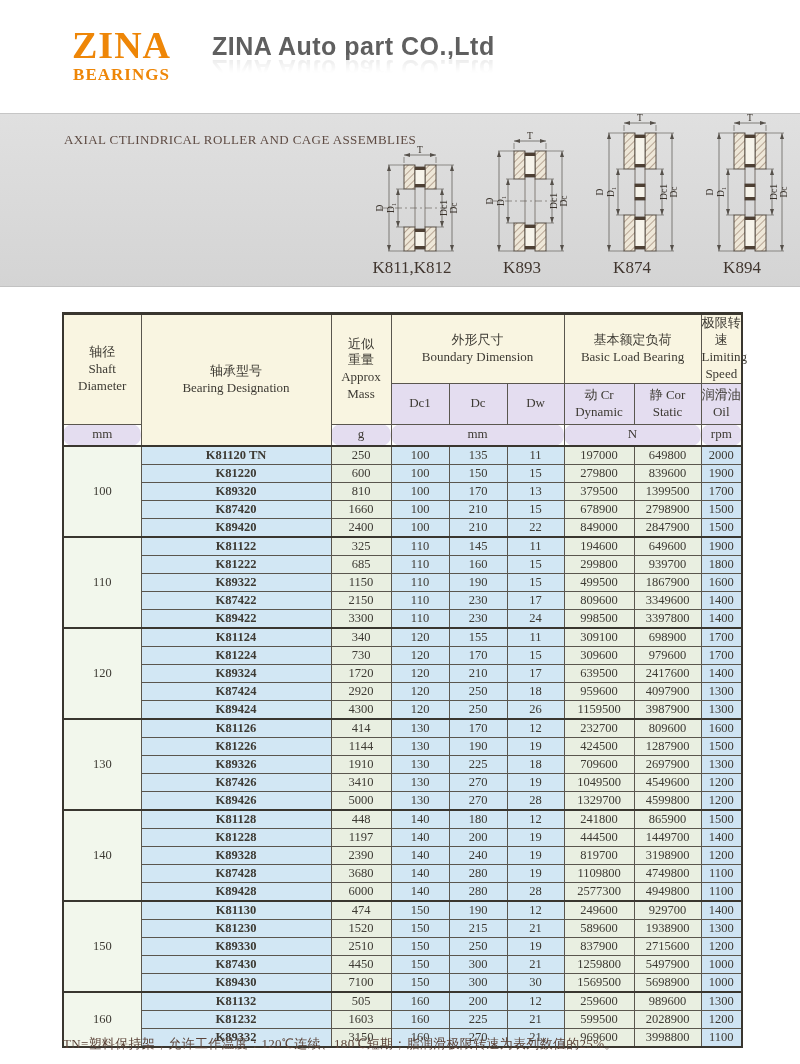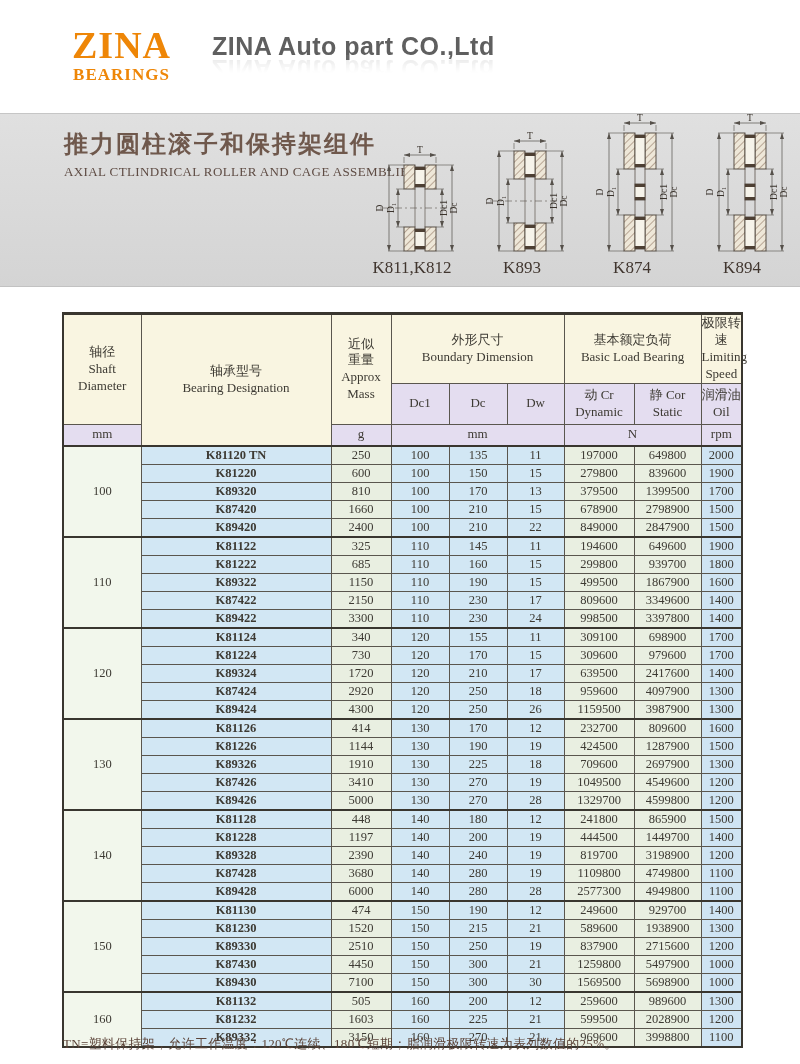--- a/index.html
+++ b/index.html
@@ -37,21 +37,21 @@
   table.spec{border-collapse:collapse;width:680px;table-layout:fixed;}
   table.spec th,table.spec td{
     border:1px solid #5a564e;text-align:center;vertical-align:middle;
     font-family:"Liberation Serif",serif;color:#3d3a33;padding:0;
   }
   table.spec{border:2px solid #39362f;border-top-width:3px;}
   thead th{background:#f9f5e1;font-weight:normal;font-size:13px;line-height:1.3;white-space:pre-line;}
   thead tr.subhead th{height:40px;}
   thead tr.main th{height:50px;}
   thead tr.units th{height:20px;font-size:13px;}
-  thead tr.units th{border-bottom:2px solid #39362f;}
+  thead tr.units th{border-bottom:2px solid #39362f;border-radius:10px;}
   th.lav{background:#e4ddf0;}
   th.cream{background:#f9f5e1;}
   tbody td{height:17px;font-size:12.5px;line-height:17px;}
   tbody tr.gs td{border-top:2px solid #39362f;}
   td.c-diam{background:#f2f7ec;}
   td.c-des{background:#d2e7f4;font-weight:bold;}
   td.c-mass{background:#e9efe1;}
   td.c-dim{background:#d2e7f4;}
   td.c-load{background:#e9efe1;}
   td.c-rpm{background:#cfe4f3;}
@@ -67,21 +67,20 @@
     <div class="logo-sub">BEARINGS</div>
   </div>
   <div class="company-wrap">
     <div class="company-name">ZINA Auto part CO.,Ltd</div>
     <div class="company-reflection">ZINA Auto part CO.,Ltd</div>
   </div>
 </div>
 
 <div class="banner">
   <div class="banner-titles">
-    <div class="title-zh">推力圆柱滚子和保持架组件</div>
     <div class="title-en">AXIAL CTLINDRICAL ROLLER AND CAGE ASSEMBLIES</div>
   </div>
   <div class="diagram-row" id="diagram-row">
       <div class="diagram">
         <svg width="96" height="112" viewBox="0 0 96 112">
     <defs>
             <pattern id="ht" patternUnits="userSpaceOnUse" width="5" height="5" patternTransform="rotate(45)">
       <rect width="5" height="5" fill="#eee7d8"></rect>
       <line x1="0" y1="0" x2="0" y2="5" stroke="#8a6f5c" stroke-width="1.1"></line>
     </pattern>

